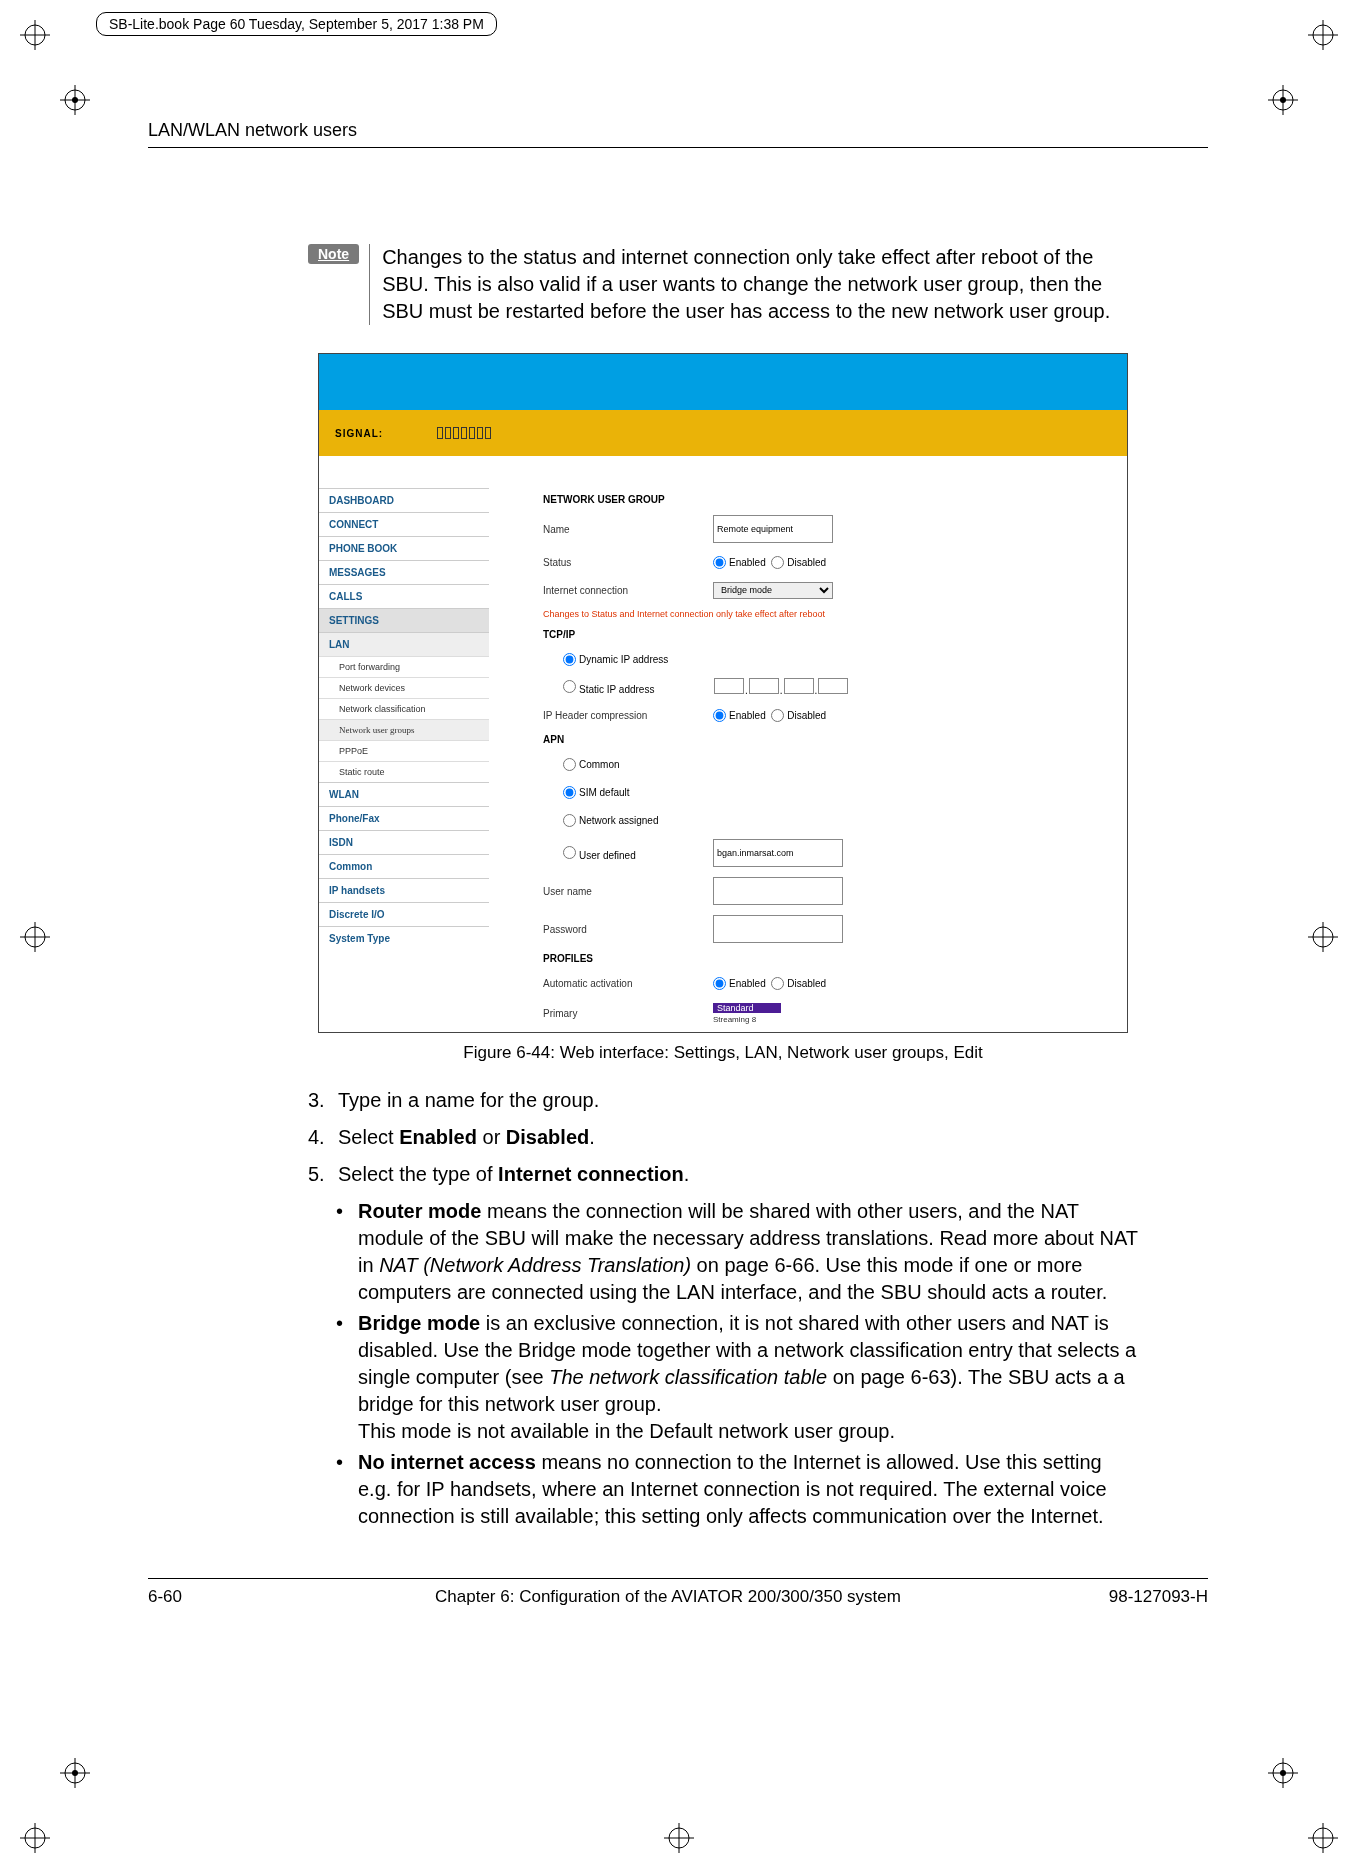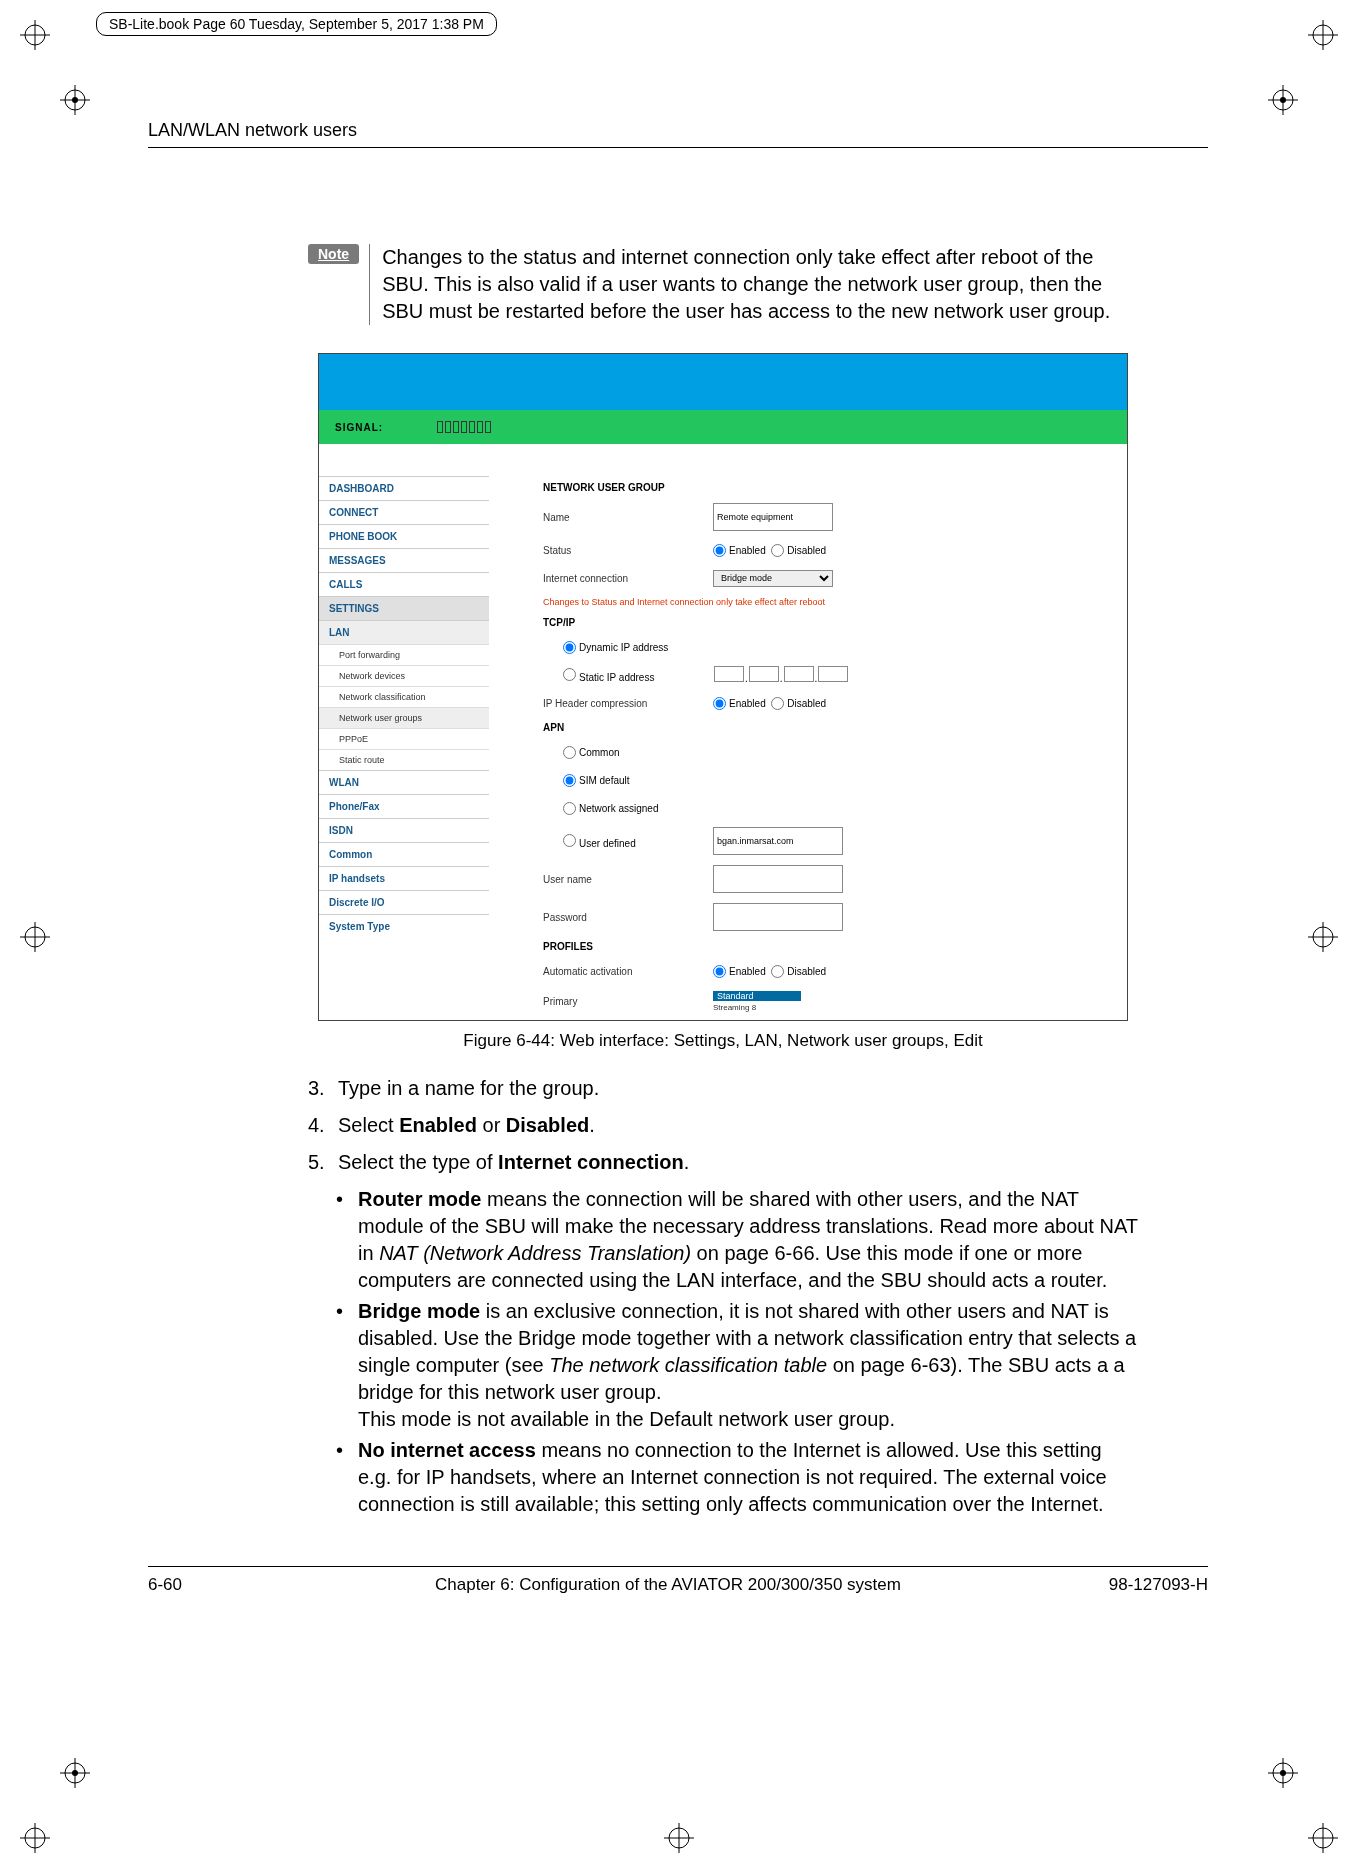--- a/index.html
+++ b/index.html
@@ -79,22 +79,22 @@
   }
 
   .screenshot {
     border: 1px solid #444;
     width: 810px;
     margin: 0 auto 10px;
     font-family: Verdana, sans-serif;
   }
   .ss-topbar { background: #009fe3; height: 56px; }
   .ss-signal {
-    background: #22c55e;
-    height: 34px;
+    background: #eab308;
+    height: 46px;
     display: flex;
     align-items: center;
     padding: 0 16px;
     font-size: 10px;
     font-weight: bold;
     letter-spacing: 1px;
   }
   .ss-signal-bars {
     display: flex;
     gap: 2px;
@@ -119,36 +119,36 @@
     color: #1a5a8a;
   }
   .ss-nav-item.active { background: #e0e0e0; }
   .ss-nav-sub {
     padding: 5px 10px 5px 20px;
     border-top: 1px solid #ddd;
     font-weight: normal;
     color: #333;
     font-size: 9px;
   }
-  .ss-nav-sub.sel { background: #eee; }
+  .ss-nav-sub.sel { background: #eee; font-family: Liberation Serif, serif; }
   .ss-nav-item:first-child { margin-top: 18px; }
   .ss-content {
     flex: 1;
     padding: 30px 20px 8px 24px;
     font-size: 10px;
   }
   .ss-h { font-weight: bold; font-size: 10px; margin-bottom: 10px; margin-top: 8px; }
   .ss-row { display: flex; align-items: center; margin-bottom: 10px; min-height: 18px; }
   .ss-label { width: 170px; color: #333; }
   .ss-input { border: 1px solid #888; font-size: 9px; padding: 1px 3px; width: 120px; height: 28px; }
   .ss-select { border: 1px solid #888; font-size: 9px; padding: 0 3px; width: 120px; height: 17px; }
   .ss-radio { margin-right: 3px; }
   .ss-warn { color: #d30; font-size: 9px; margin: 4px 0 10px; }
   .ss-ip-box { width: 30px; height: 16px; border: 1px solid #888; margin: 0 1px; display: inline-block; }
-  .ss-foot-sel { background: #0369a1; color: #fff; font-size: 9px; padding: 0 4px; display: inline-block; width: 88px; }
+  .ss-foot-sel { background: #4c1d95; color: #fff; font-size: 9px; padding: 0 4px; display: inline-block; width: 68px; }
   .ss-foot-sub { font-size: 8px; color: #333; }
 
   .figure-caption {
     text-align: center;
     font-size: 17px;
     margin: 8px 0 24px;
   }
 
   .steps {
     font-size: 20px;

